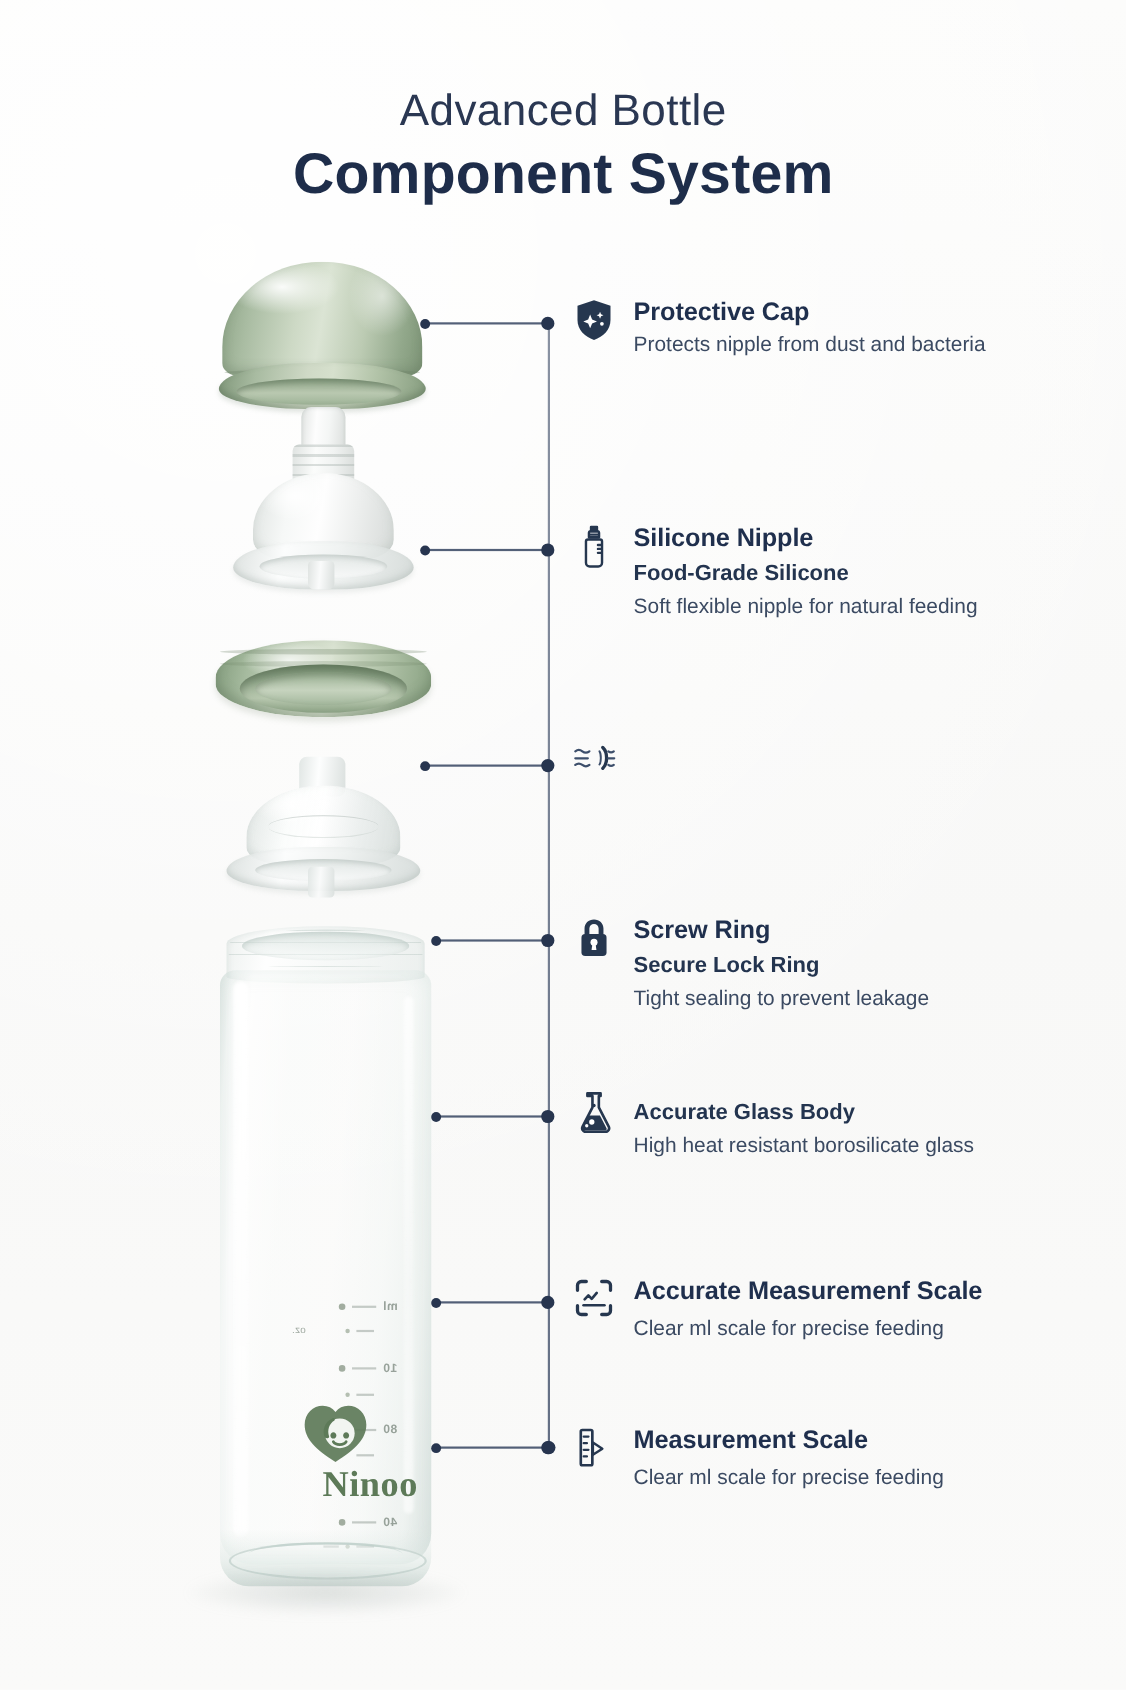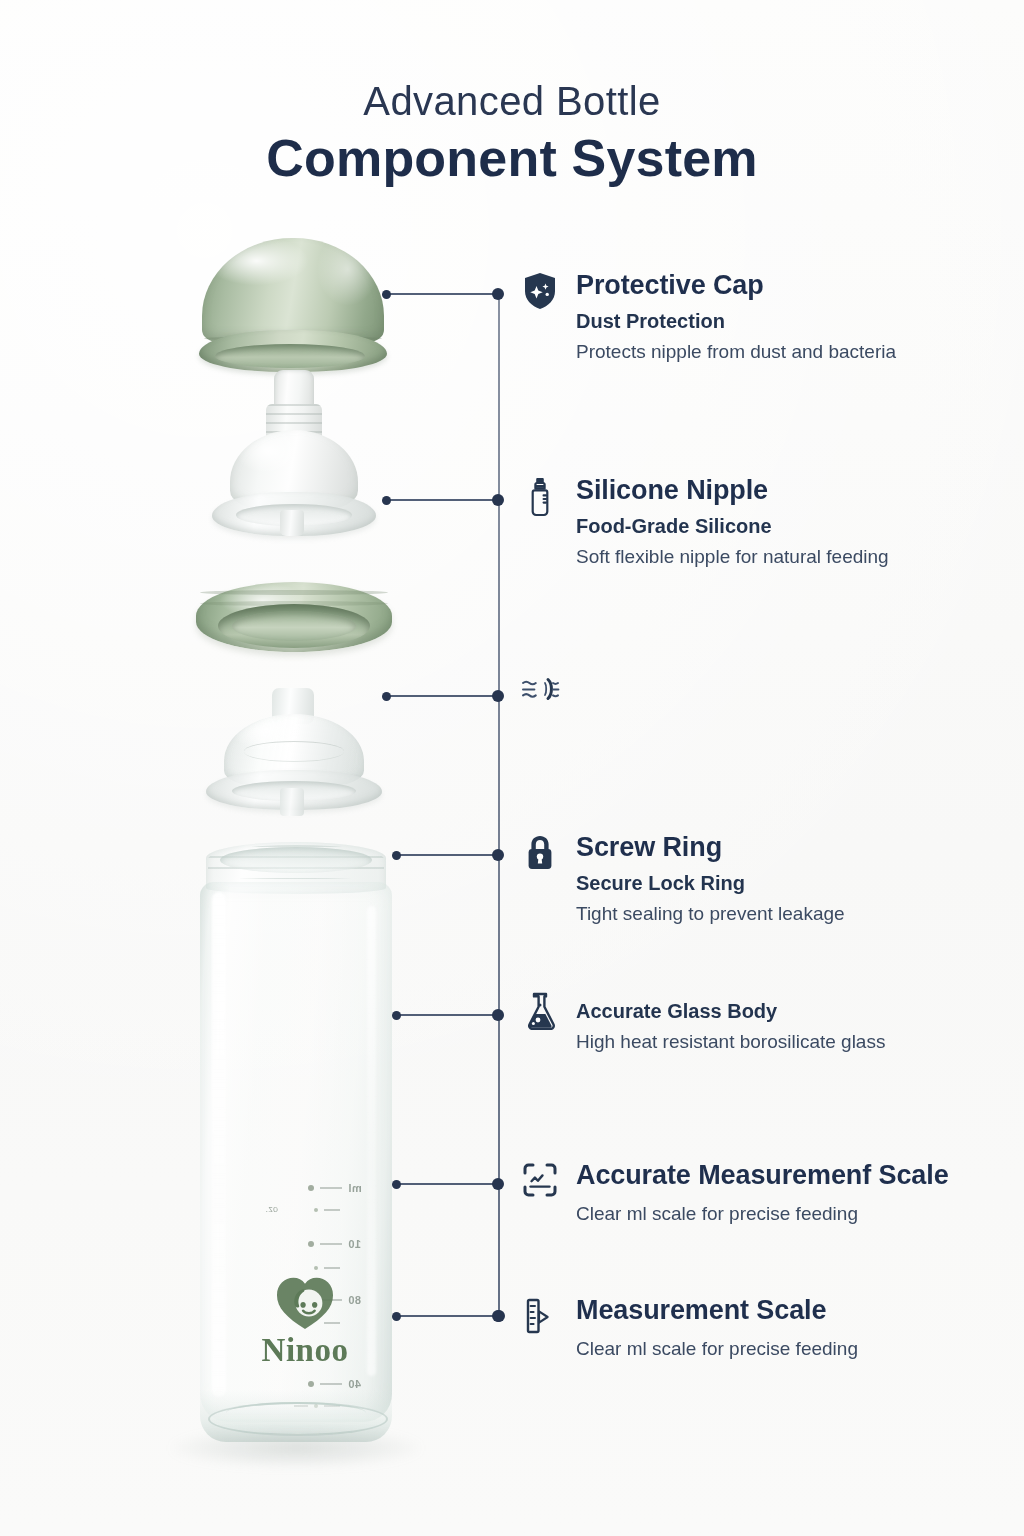--- a/index.html
+++ b/index.html
@@ -262,21 +262,21 @@
   }
   .sc-line{height:1.5px;background:rgba(95,112,100,.55);}
   .sc-dot{width:6px;height:6px;border-radius:50%;background:#6d7f6a;}
   .sc-dot.sm{width:4px;height:4px;background:#8b9c87;}
   .sc-unit{
     position:absolute;font-size:9px;color:#68786b;letter-spacing:.3px;
   }
 
   
   .brand{
-    position:absolute;left:30px;top:392px;width:150px;text-align:center;
+    position:absolute;left:30px;top:392px;width:150px;text-align:right;
   }
   .brand-mark{
     width:62px;height:58px;margin:0 auto 2px;position:relative;
   }
   .brand-word{
     font-family:"Liberation Serif","DejaVu Serif",serif;
     font-weight:700;font-size:33px;color:#5d7a58;letter-spacing:.5px;
     line-height:1;
   }
 
@@ -308,21 +308,21 @@
   .features{position:absolute;left:520px;top:260px;width:490px;z-index:6;}
   .feat{position:absolute;left:0;display:flex;gap:16px;}
   .feat-icon{
     width:40px;min-width:40px;height:40px;
     display:flex;align-items:flex-start;justify-content:center;
     padding-top:2px;
   }
   .feat-icon svg{display:block;}
   .feat-txt{padding-top:1px;}
   .feat-title{
-    font-size:27px;font-weight:700;color:#1f2f4d;line-height:1.1;
+    font-size:23px;font-weight:700;color:#1f2f4d;line-height:1.1;
     letter-spacing:-.1px;white-space:nowrap;
   }
   .feat-sub{
     font-size:20px;font-weight:600;color:#23344f;line-height:1.25;margin-top:8px;
   }
   .feat-desc{
     font-size:19px;font-weight:400;color:#3b4a62;line-height:1.32;margin-top:5px;
     max-width:410px;
   }
   .feat-desc.wide{max-width:470px;}
@@ -490,21 +490,20 @@
     <div class="feat-icon">
       <svg width="34" height="38" viewBox="0 0 34 38" aria-hidden="true">
         <path d="M17 1 2 6v13c0 9 6.5 15 15 18 8.5-3 15-9 15-18V6z" fill="#26374f"></path>
         <path d="M13.5 14l1.8 4.4 4.4 1.8-4.4 1.8-1.8 4.4-1.8-4.4L7.3 20.2l4.4-1.8z" fill="#ffffff"></path>
         <path d="M22.5 11.5l.9 2.2 2.2.9-2.2.9-.9 2.2-.9-2.2-2.2-.9 2.2-.9z" fill="#ffffff"></path>
         <circle cx="24.2" cy="22.4" r="1.7" fill="#ffffff"></circle>
       </svg>
     </div>
     <div class="feat-txt">
       <div class="feat-title">Protective Cap</div>
-      <div class="feat-sub">Dust Protection</div>
       <div class="feat-desc">Protects nipple from dust and bacteria</div>
     </div>
   </div>
 
   <div class="feat" style="top:215px;">
     <div class="feat-icon">
       <svg width="30" height="40" viewBox="0 0 30 40" aria-hidden="true">
         <g fill="none" stroke="#26374f" stroke-width="2.2" stroke-linejoin="round" stroke-linecap="round">
           <path d="M12.3 2h5.4v4h-5.4z" fill="#26374f"></path>
           <path d="M10.4 7.6c0-.9.8-1.6 1.7-1.6h5.8c.9 0 1.7.7 1.7 1.6v3.8h-9.2z"></path>

